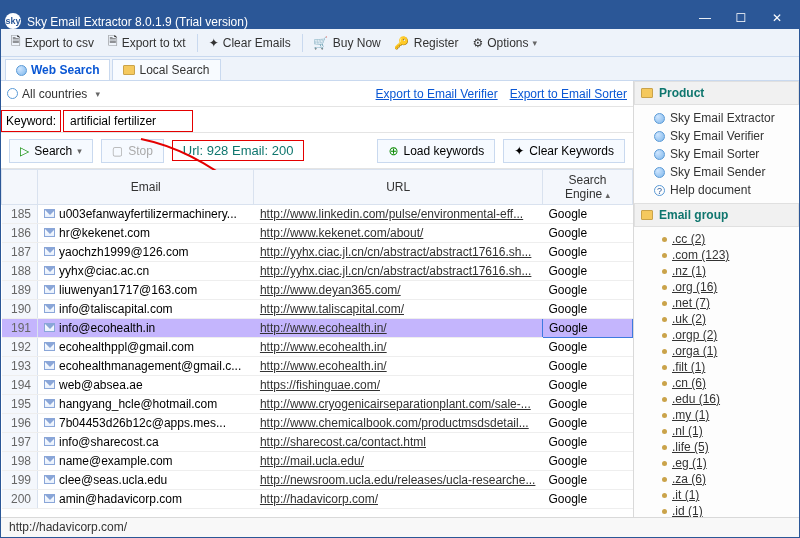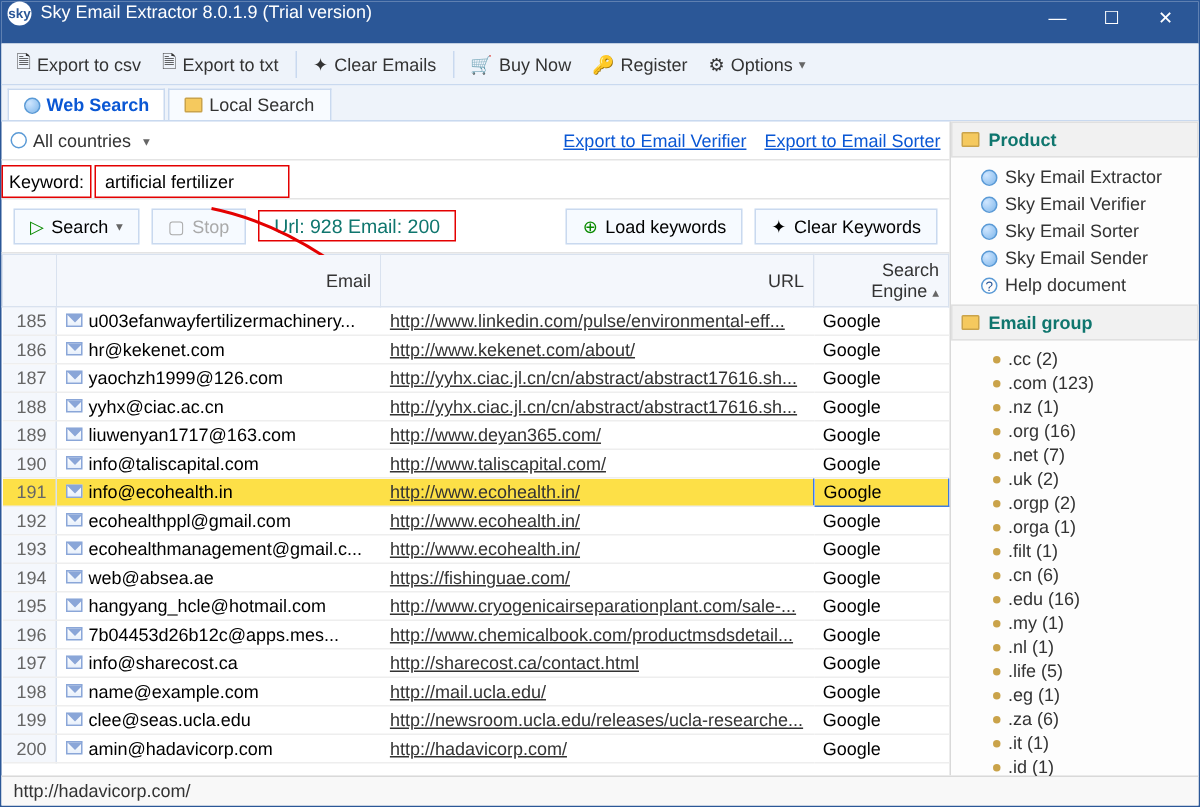--- a/index.html
+++ b/index.html
@@ -1,18 +1,18 @@
 <!DOCTYPE html>
 <html><head>
 <meta charset="utf-8">
 <style>
 * { box-sizing: border-box; margin: 0; padding: 0; font-family: "Segoe UI", Tahoma, sans-serif; font-size: 12px; }
 body { background: #fff; overflow: hidden; }
 .window { width: 800px; height: 538px; border: 1px solid #2b5797; display: flex; flex-direction: column; }
-.titlebar { background: #2b5797; color: #fff; height: 28px; display: flex; align-items: flex-start; padding: 0 4px; }
+.titlebar { background: #2b5797; color: #fff; height: 28px; display: flex; align-items: flex-end; padding: 0 4px; }
 .titlebar .logo { width: 16px; height: 16px; border-radius: 50%; background: #fff; margin-right: 6px; display:flex;align-items:center;justify-content:center;color:#2b5797;font-size:9px;font-weight:bold;}
 .titlebar .title { flex: 1; }
 .titlebar .winbtn { width: 36px; height: 22px; display: flex; align-items: center; justify-content: center; color: #fff; }
 .toolbar { background: #eef3fa; border-bottom: 1px solid #c9d9ef; height: 28px; display: flex; align-items: center; padding: 0 4px; gap: 2px; }
 .tbtn { padding: 3px 6px; display: flex; align-items: center; gap: 4px; color: #333; cursor: default; }
 .sep { width: 1px; height: 18px; background: #c9d9ef; margin: 0 3px; }
 .tabs { background: #eef3fa; border-bottom: 1px solid #c9d9ef; height: 24px; display: flex; align-items: flex-end; padding: 0 4px; }
 .tab { padding: 3px 10px; border: 1px solid #c9d9ef; border-bottom: none; background: #f8fbff; margin-right: 2px; display: flex; align-items: center; gap: 4px; color: #333; }
 .tab.active { background: #fff; color: #0a57d4; font-weight: 600; }
 .main { flex: 1; display: flex; min-height: 0; }
@@ -24,40 +24,40 @@
 .kwrow { height: 26px; display: flex; align-items: flex-end; border-bottom: 1px solid #e4e4e4; }
 .kwlabel { border: 1px solid #e40000; padding: 3px 4px; }
 .kwinput { border: 1px solid #e40000; padding: 3px 6px; margin-left: 2px; width: 130px; background: #fff; outline:none; }
 .spacer { flex: 1; }
 .searchrow { height: 36px; display:flex; align-items:center; padding: 0 8px; gap: 8px; border-bottom:1px solid #e4e4e4; }
 .btn { border:1px solid #c9d9ef; background:#f6faff; padding: 4px 10px; display:inline-flex; align-items:center; gap:5px; }
 .btn.disabled { color:#aaa; }
 .counter { border:1px solid #e40000; color:#0f766e; padding:2px 10px; font-size:13px; }
 .grid { flex:1; overflow:auto; }
 table { width:100%; border-collapse: collapse; }
-th { background:#f4f7fc; border:1px solid #d9e2ef; padding:3px 6px; text-align:right; color:#333; font-weight:normal; position:sticky; top:0;}
+th { background:#f4f7fc; border:1px solid #d9e2ef; padding:3px 6px; text-align:center; color:#333; font-weight:normal; position:sticky; top:0;}
 td { border-bottom:1px solid #eee; padding:2px 6px; white-space:nowrap; overflow:hidden; text-overflow:ellipsis; }
 td.num { text-align:right; color:#666; background:#f4f7fc; border-right:1px solid #d9e2ef; width:36px;}
 td.email { max-width:180px; }
 td.url { max-width:240px; }
 td.url span { text-decoration: underline; color:#333; }
 td.se { width:90px; }
-tr.sel td { background:#fde047; }
+tr.sel td { background:#c4b5fd; }
 tr.sel td.se { border:1px solid #3e7ae0; }
 .emailicon { display:inline-block; width:11px;height:9px;border:1px solid #8aa6d8; background:linear-gradient(#fff,#e8f0fb); margin-right:4px; position:relative;}
 .emailicon:after{content:"";position:absolute;left:0;top:0;width:0;height:0;border-left:5.5px solid transparent;border-right:5.5px solid transparent;border-top:5px solid #8aa6d8;}
 .right { width:165px; display:flex; flex-direction:column; background:#fdfdfd; }
 .panel-h { background:#f1f1f1; border:1px solid #e0e0e0; padding:4px 6px; display:flex; align-items:center; gap:6px; color:#0f766e;}
 .panel-h .folder{font-weight:bold;}
 .panel-body { padding:4px 6px; }
 .treeitem { padding:2px 0 2px 14px; display:flex; align-items:center; gap:5px; color:#333; }
 .world { width:11px;height:11px;border:1px solid #5a9ad6;border-radius:50%;display:inline-block;background:radial-gradient(circle at 30% 30%, #cfe6ff, #7fb7eb);}
 .dot { width:5px;height:5px;border-radius:50%;background:#caa34a;display:inline-block;}
 .helpicon{width:11px;height:11px;border:1px solid #5a9ad6;border-radius:50%;display:inline-block;color:#2b5797;font-size:9px;line-height:10px;text-align:center;}
-.groupitem{padding:1px 0 1px 22px;display:flex;align-items:center;gap:5px;color:#333;}
+.groupitem{padding:1px 0 1px 22px;display:flex;align-items:center;gap:5px;color:#333;text-decoration:underline;}
 .statusbar{height:20px;border-top:1px solid #d9d9d9;padding:2px 8px;color:#333;background:#f8f8f8;}
 .globe{width:11px;height:11px;border:1px solid #5a9ad6;border-radius:50%;display:inline-block;}
 .folder-ico{width:12px;height:10px;background:#f5c95e;border:1px solid #caa34a;display:inline-block;border-radius:1px;}
 .caret{font-size:9px;color:#666;}
 svg.arrow{position:absolute;}
 .left-inner{position:relative;}
 .grouppanel{flex:1;overflow:auto;}
 </style>
 </head>
 <body>

